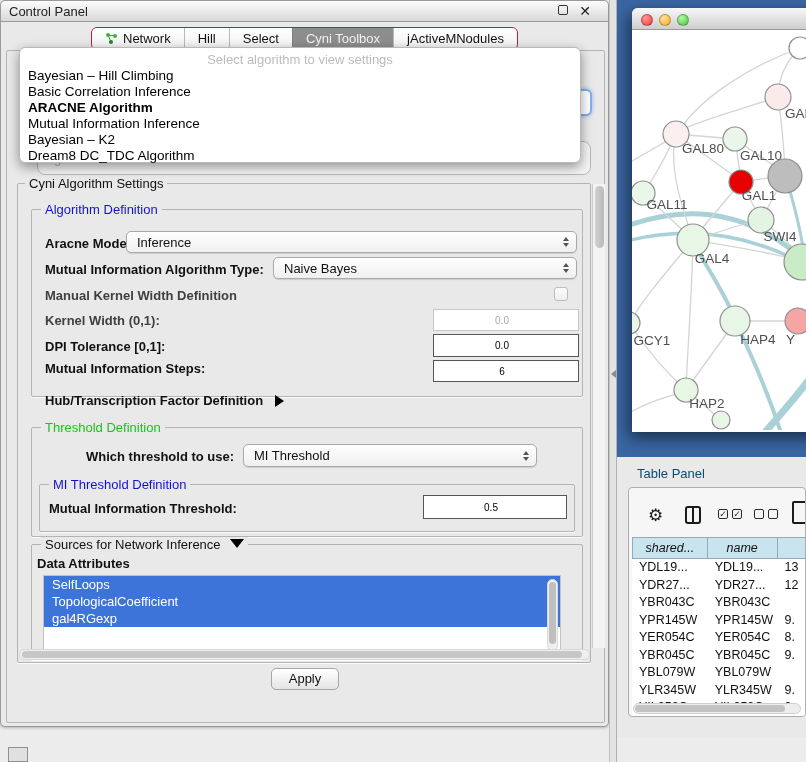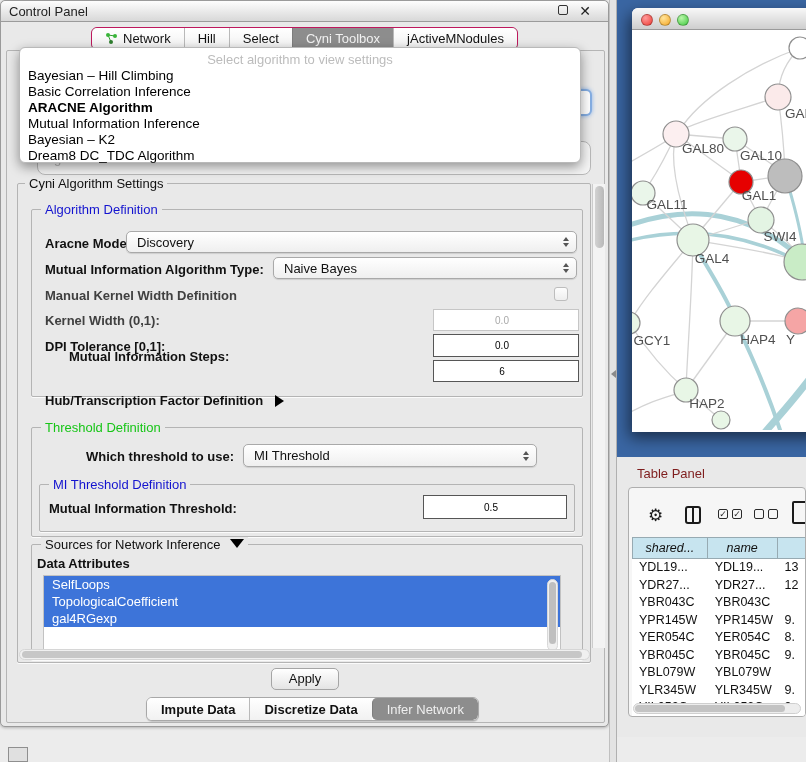--- a/index.html
+++ b/index.html
@@ -82,21 +82,21 @@
   #netwin { position:absolute; left:15px; top:8px; width:210px; height:424px; background:#fff; border-radius:6px 6px 0 0; box-shadow:-3px 6px 16px rgba(0,0,0,.55); overflow:hidden; }
   #net-titlebar { position:absolute; left:0; top:0; width:100%; height:22px; background:linear-gradient(#f8f8f8,#cecece); border-bottom:1px solid #9a9a9a; }
   .light { position:absolute; top:6px; width:12px; height:12px; border-radius:50%; border:1px solid rgba(0,0,0,.25); }
   #light-close { left:9px;  background:radial-gradient(circle at 35% 30%, #ff9a9a,#ee3b33); }
   #light-min   { left:27px; background:radial-gradient(circle at 35% 30%, #ffe49a,#f5a623); }
   #light-zoom  { left:45px; background:radial-gradient(circle at 35% 30%, #b9f6a9,#3fc93f); }
   #net-svg { position:absolute; left:0; top:22px; }
 
   
   #table-panel { left:617px; top:457px; width:189px; height:280px; background:#e9e9e9; }
-  #tp-title { left:20px; top:9px; font-size:13px; color:#7f1d1d; }
+  #tp-title { left:20px; top:9px; font-size:13px; color:#0c4a6e; }
   #tp-inner { left:11px; top:30px; width:178px; height:230px; background:#f6f6f6; border:1px solid #aeaeae; border-radius:4px; overflow:hidden; }
   .tp-icon { position:absolute; top:17px; }
   #gear-icon { left:19px; font-size:17px; color:#1b1b1b; }
   #cols-icon { left:56px; top:18px; width:16px; height:18px; border:2px solid #1b1b1b; border-radius:3px; }
   #cols-icon::after { content:""; position:absolute; left:5px; top:0; width:2px; height:14px; background:#1b1b1b; }
   .chk-pair { display:flex; gap:4px; }
   #checks-icon { left:89px; top:21px; }
   #unchecks-icon { left:125px; top:21px; }
   .mini-box { width:10px; height:10px; border:1.5px solid #2a2a2a; border-radius:2px; font-size:9px; line-height:8px; text-align:center; color:#2a2a2a; }
   #doc-icon { left:163px; top:13px; width:18px; height:23px; border:2px solid #1b1b1b; border-radius:2px; background:#f6f6f6; }
@@ -168,21 +168,21 @@
   </div>
 
   <span class="group-label abs" style="left:24px; top:175px;">Cyni Algorithm Settings</span>
   <div class="abs group" style="left:16px; top:182px; width:574px; height:480px;"></div>
 
   <span class="group-label lbl-blue abs" style="left:40px; top:201px;">Algorithm Definition</span>
   <div class="abs group" style="left:30px; top:208px; width:552px; height:188px;"></div>
 
   <span class="abs bold" style="left:44px; top:235px;">Aracne Mode:</span>
   <div class="abs combo" style="left:125px; top:230px; width:451px; height:22px;">
-    <span>Discovery</span>
+    <span>Inference</span>
     <span class="updown">
         <span class="tri-up"></span>
         <span class="tri-dn"></span>
       </span>
   </div>
 
   <span class="abs bold" style="left:44px; top:261px;">Mutual Information Algorithm Type:</span>
   <div class="abs combo" style="left:272px; top:256px; width:304px; height:22px;">
     <span>Naive Bayes</span>
     <span class="updown">
@@ -193,21 +193,21 @@
 
   <span class="abs dim" style="left:44px; top:287px;">Manual Kernel Width Definition</span>
   <div class="abs checkbox" style="left:553px; top:286px;"></div>
 
   <span class="abs dim" style="left:44px; top:312px;">Kernel Width (0,1):</span>
   <div class="abs field off" style="left:432px; top:308px; width:146px; height:22px;">0.0</div>
 
   <span class="abs bold" style="left:44px; top:338px;">DPI Tolerance [0,1]:</span>
   <div class="abs field on" style="left:432px; top:333px; width:146px; height:23px;">0.0</div>
 
-  <span class="abs bold" style="left:44px; top:348px;margin-left:24px;">Mutual Information Steps:</span>
+  <span class="abs bold" style="left:44px; top:360px;">Mutual Information Steps:</span>
   <div class="abs field on" style="left:432px; top:359px; width:146px; height:22px;">6</div>
 
   <span class="abs bold" style="left:44px; top:392px;">
     <span>Hub/Transcription Factor Definition</span>
     <span style="display:inline-block; margin-left:8px; width:0; height:0; border-top:6px solid transparent; border-bottom:6px solid transparent; border-left:9px solid #000; vertical-align:-2px;"></span>
   </span>
 
   <span class="group-label lbl-green abs" style="left:40px; top:419px;">Threshold Definition</span>
   <div class="abs group" style="left:30px; top:426px; width:552px; height:110px;"></div>
 
@@ -246,25 +246,20 @@
 
   <div class="abs" id="cp-vscroll">
       <div id="cp-vthumb"></div>
     </div>
   <div class="abs" id="cp-hscroll">
       <div id="cp-hthumb"></div>
     </div>
 
   <div class="abs" id="apply-btn">Apply</div>
 
-  <div class="abs" id="bottom-tabs">
-      <div class="btab">Impute Data</div>
-      <div class="btab">Discretize Data</div>
-      <div class="btab sel">Infer Network</div>
-    </div>
 </div>
 
 <div class="abs" id="splitter">
   <div id="splitter-arrow"></div>
 </div>
 
 <div class="abs" id="desktop">
   <div id="netwin">
     <div id="net-titlebar">
       <div class="light" id="light-close"></div>

